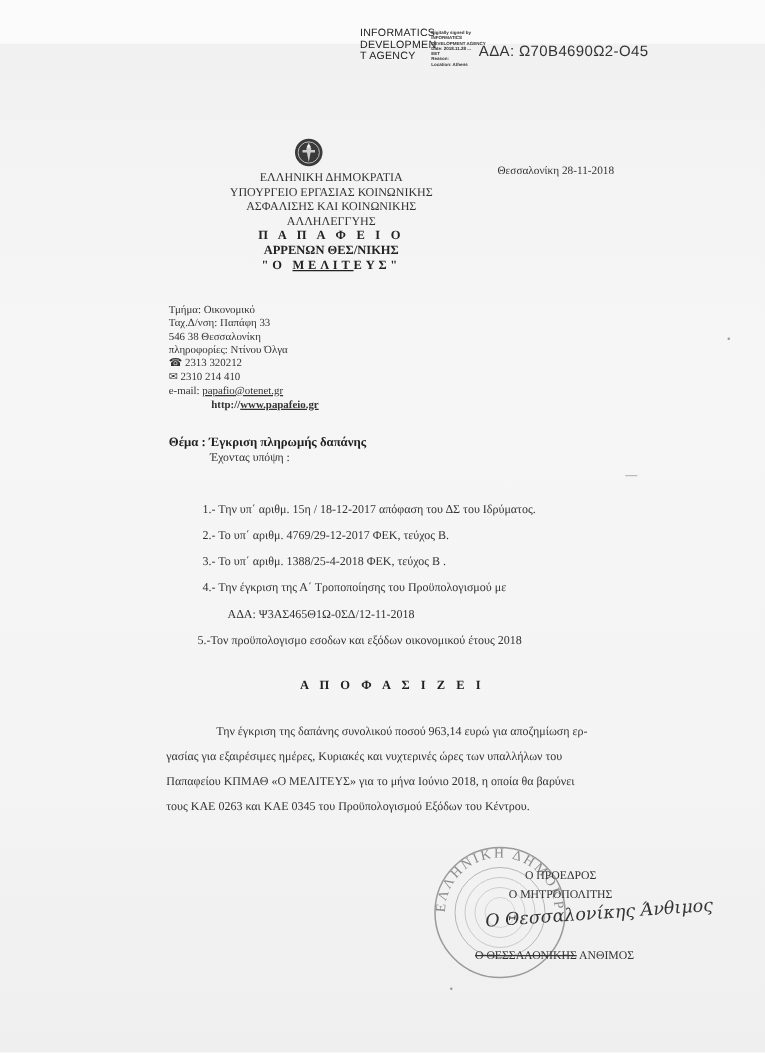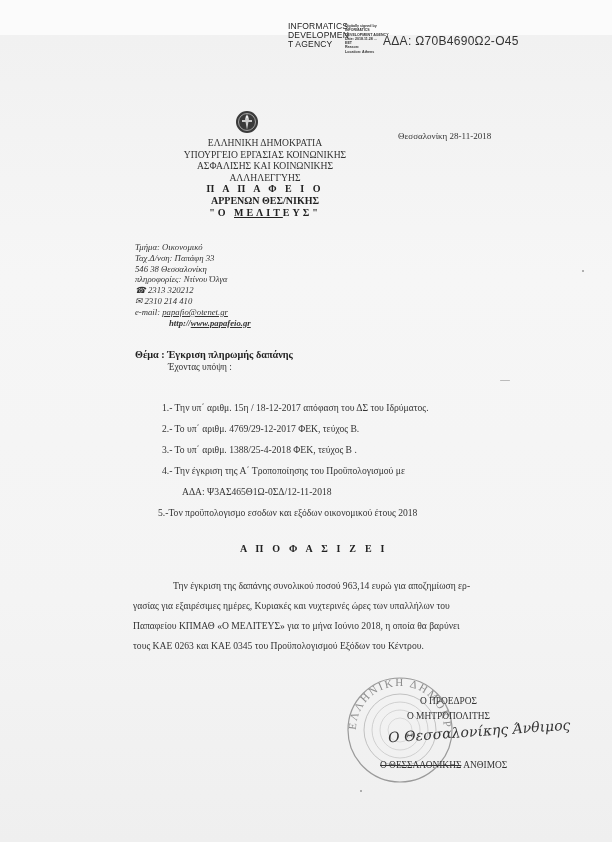--- a/index.html
+++ b/index.html
@@ -33,21 +33,21 @@
     left:150px; top:137px; width:230px; text-align:center;
     font-size:9.6px; line-height:11.6px; color:#333;
   }
   .header-block .bold { font-weight:bold; color:#222; font-size:10px; }
   .header-block .spaced { letter-spacing:3px; }
   .header-block .meliteus-u { text-decoration:underline; }
   .place-date {
     left:398px; top:131px; font-size:9px; color:#333;
   }
   .contact {
-    left:135px; top:242px; font-size:8.7px; line-height:10.8px; color:#333;font-style:italic;
+    left:135px; top:242px; font-size:8.7px; line-height:10.8px; color:#333;
   }
   .contact a { color:#333; text-decoration:underline; }
   .subject {
     left:135px; top:349px; font-size:10.2px; font-weight:bold; color:#222;
   }
   .intro {
     left:168px; top:362px; font-size:9.4px; color:#333;
   }
   .considerations {
     left:162px; top:397px; font-size:9.6px; color:#333; line-height:21px;

